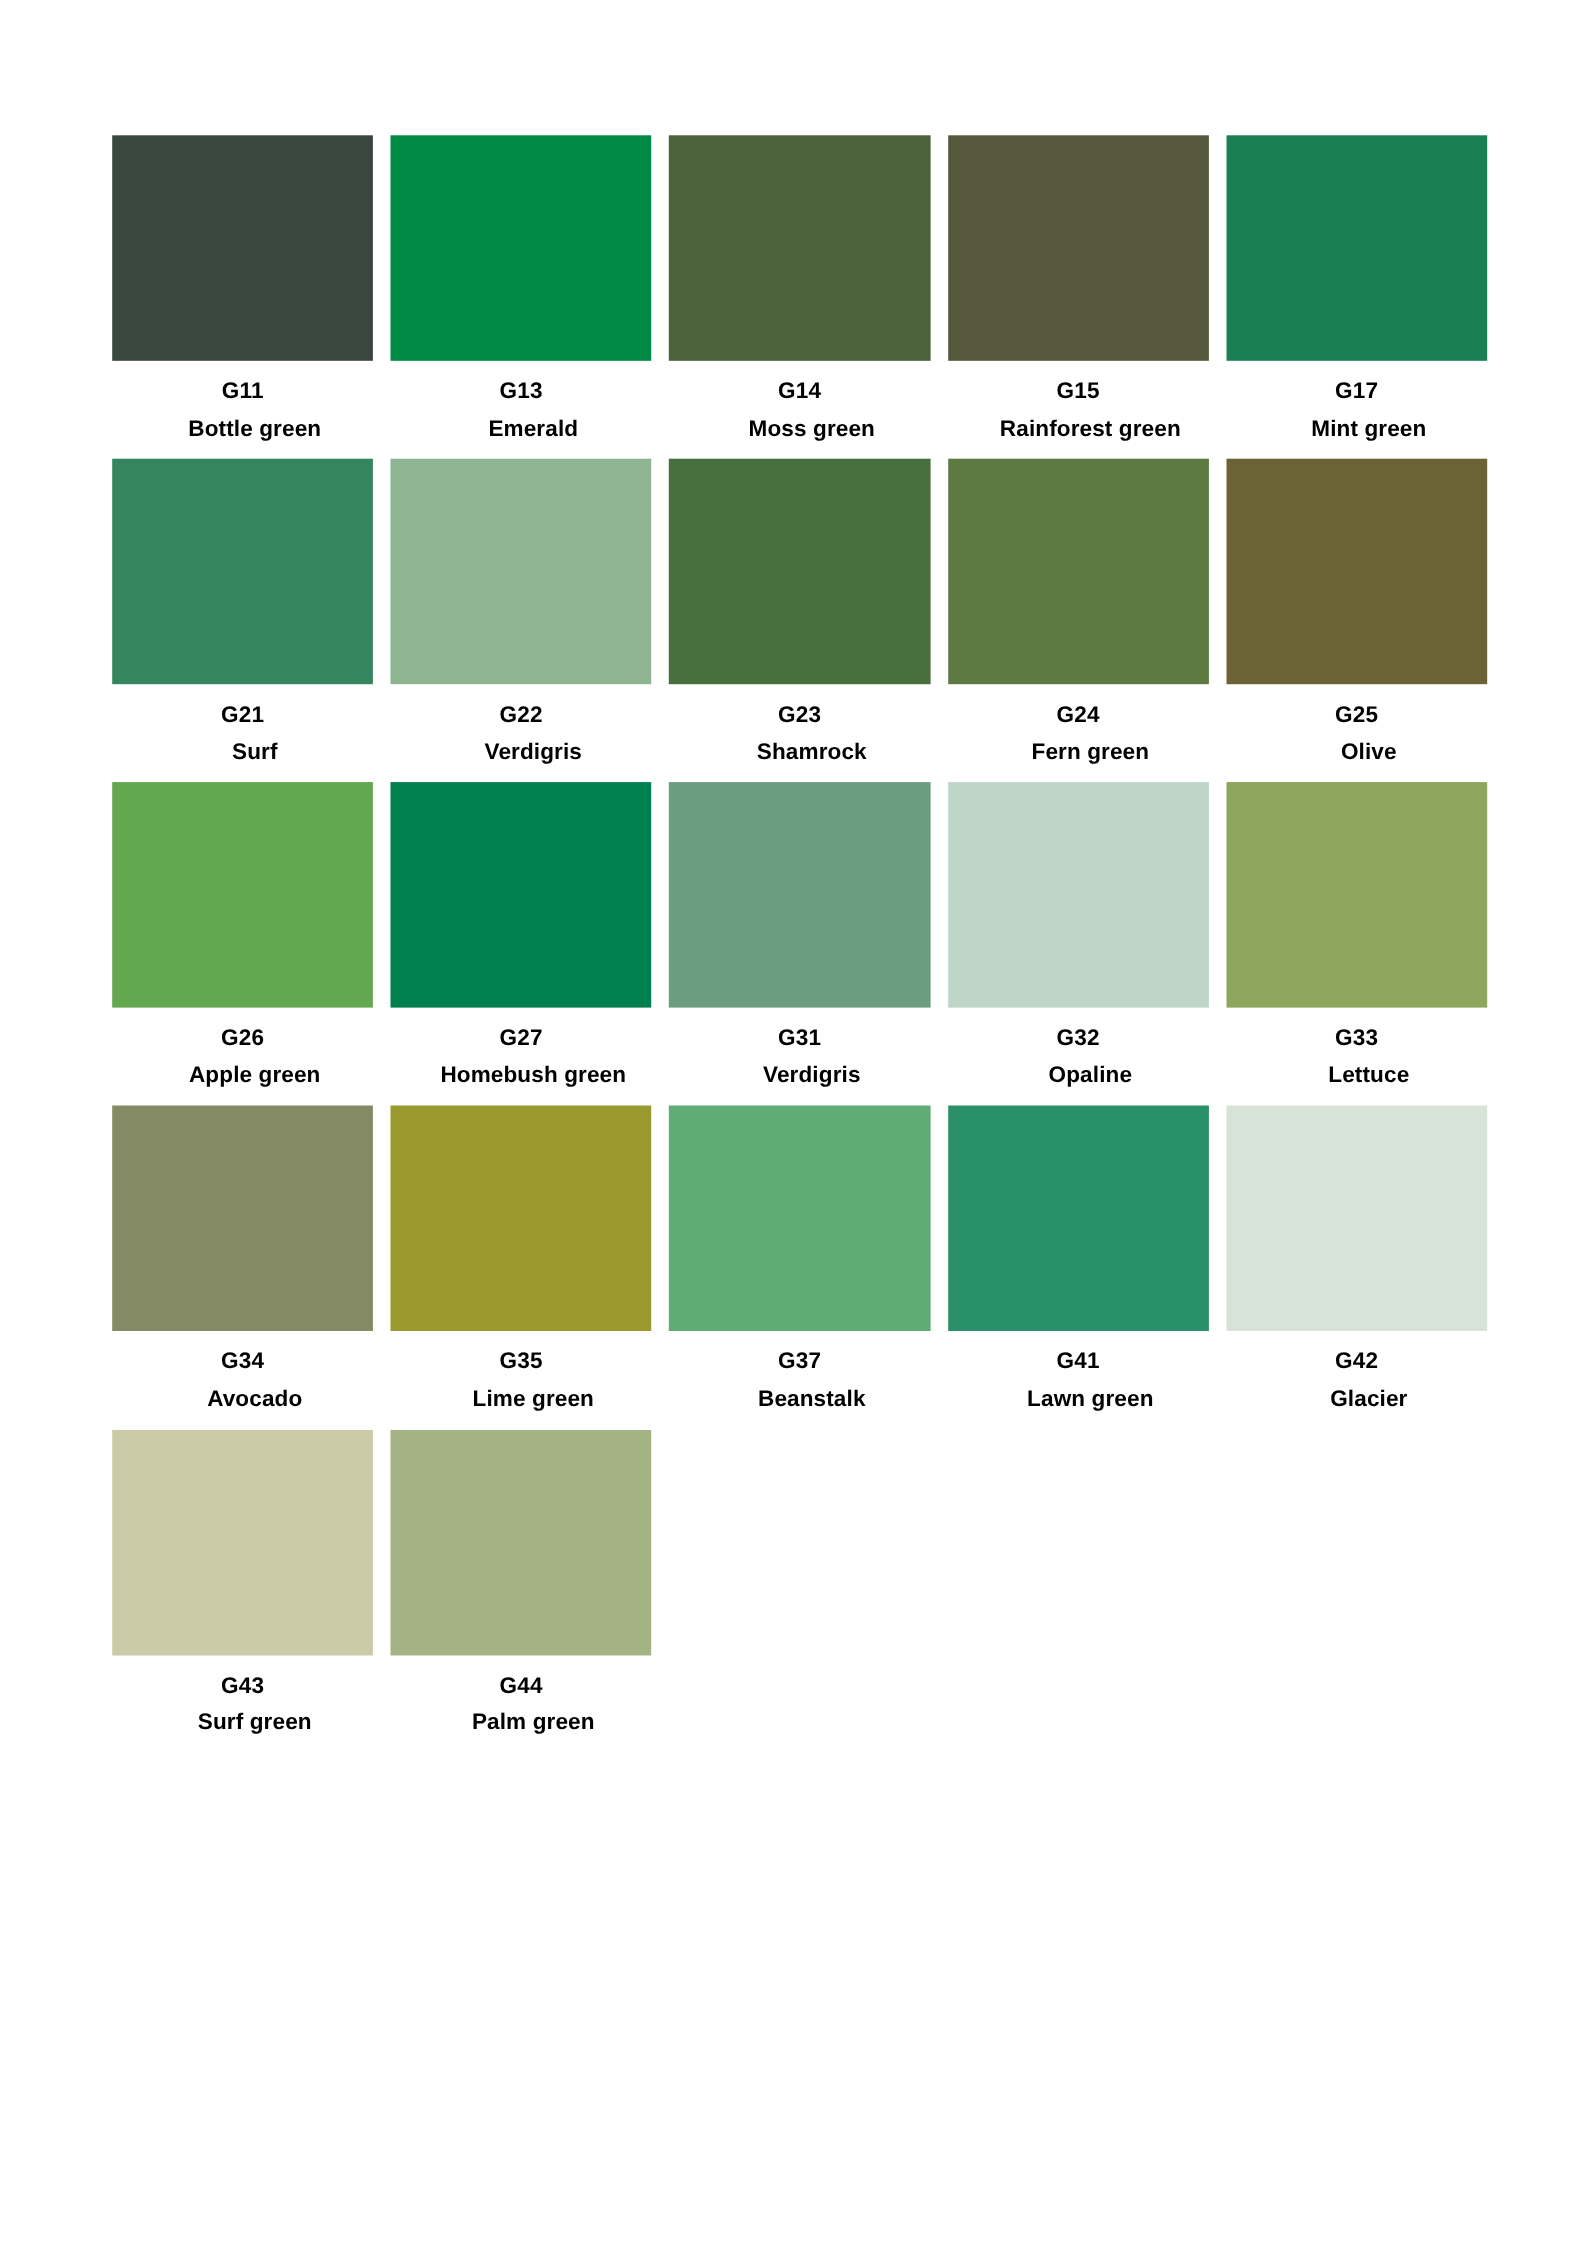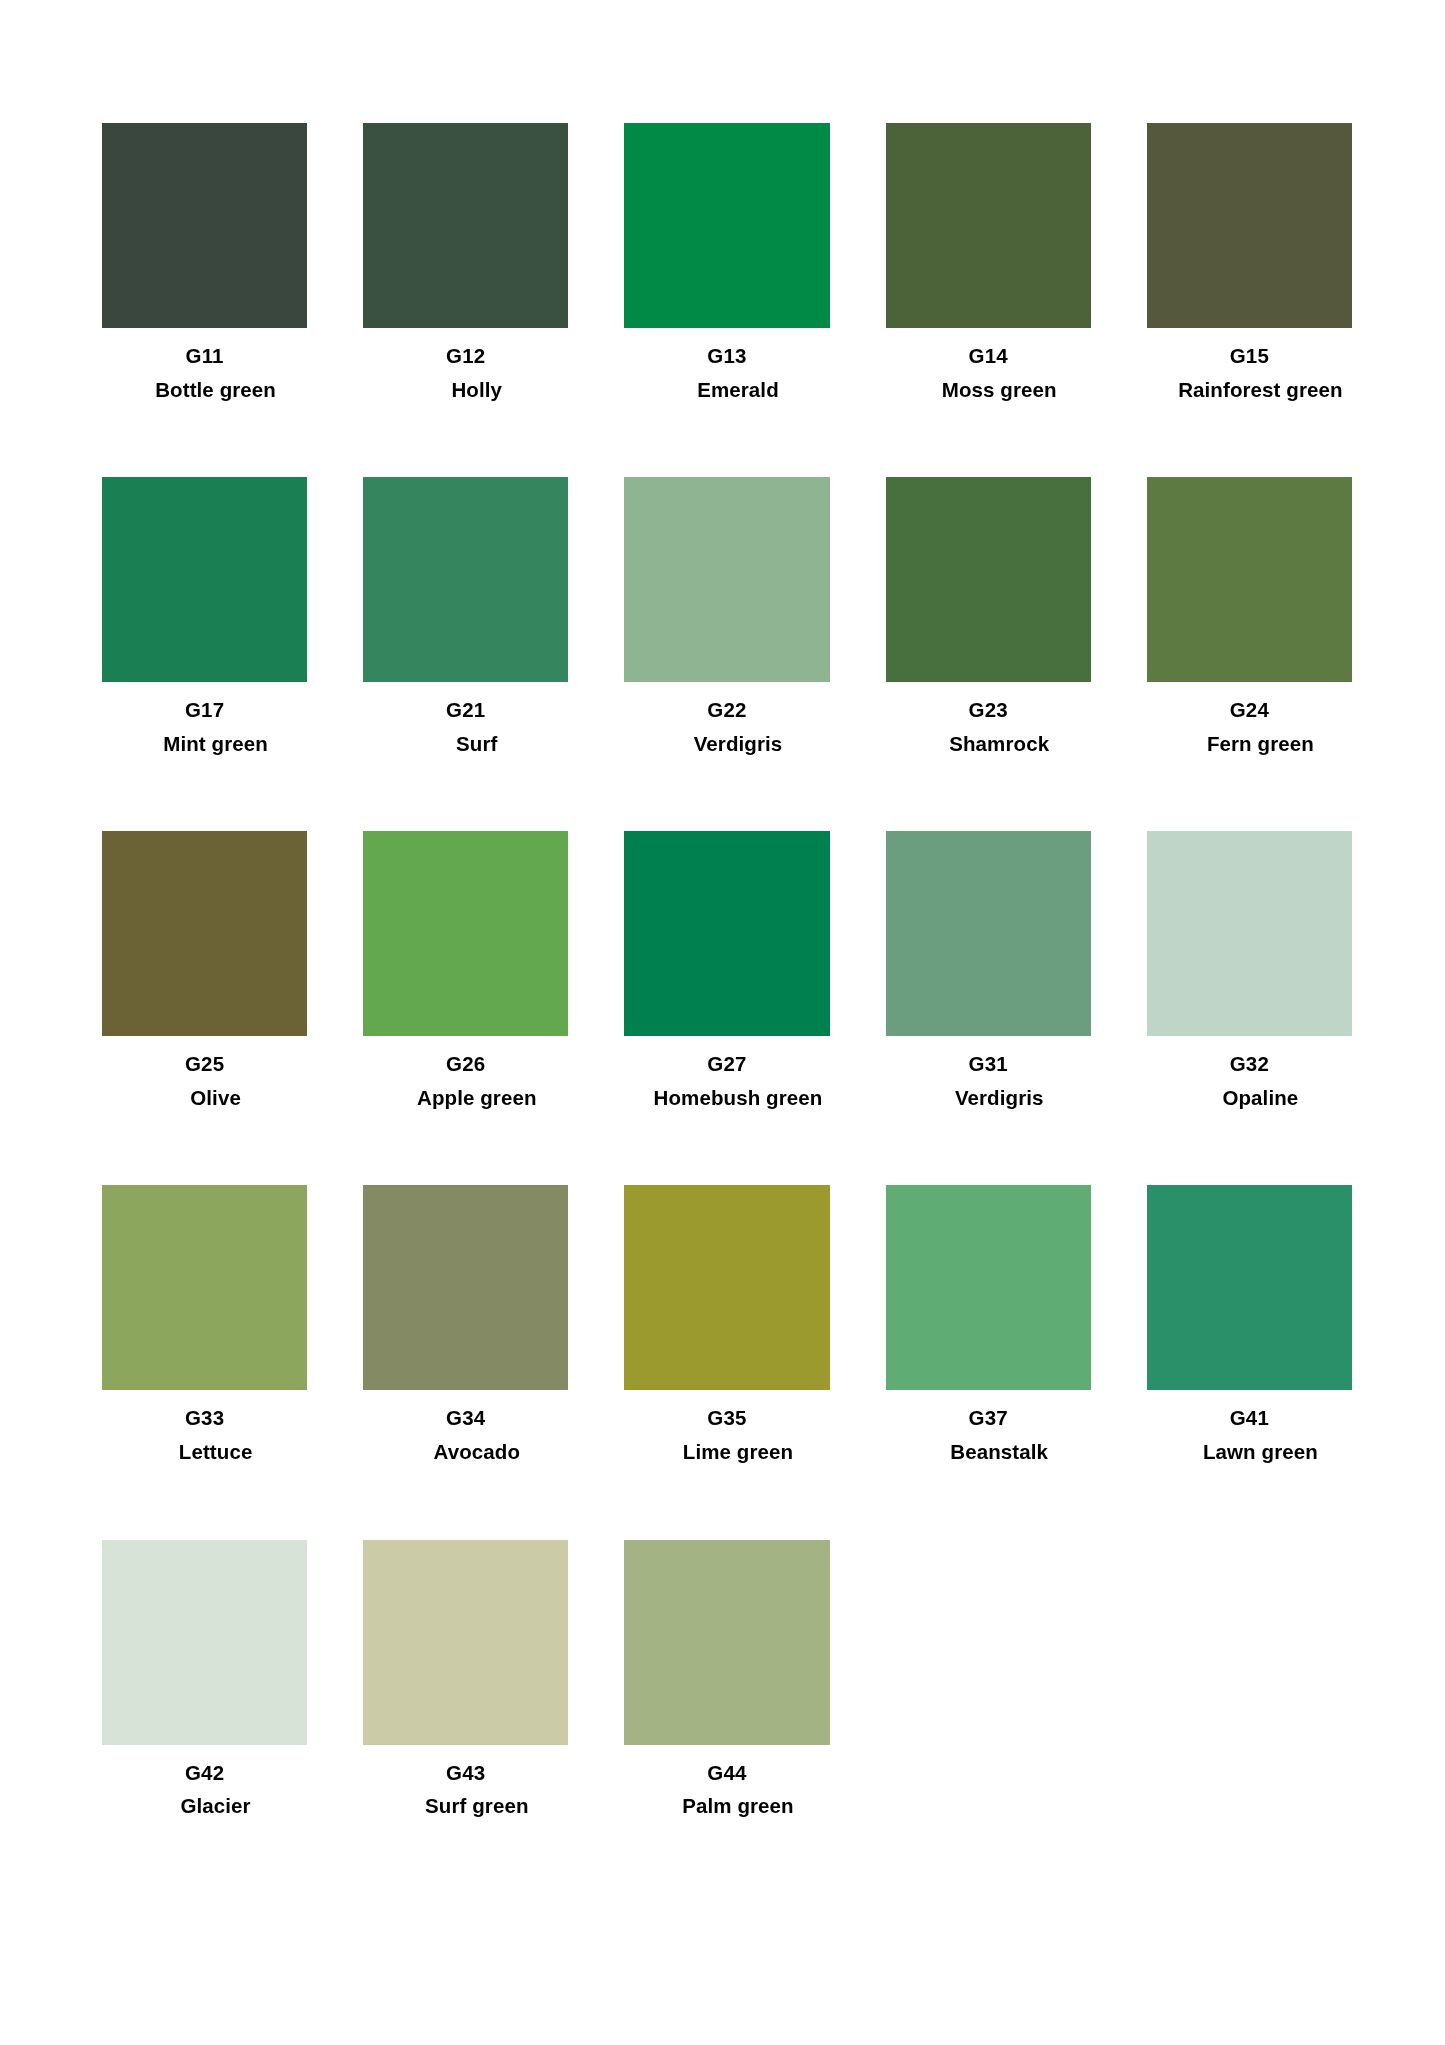--- a/index.html
+++ b/index.html
@@ -24,20 +24,21 @@
   }
   #swatch-grid {
     position: absolute;
     left: 102px;
     top: 123px;
     width: 1250px;
     display: grid;
     grid-template-columns: repeat(5, 1fr);
     column-gap: 56px;
     row-gap: 76px;
+    gap: 16px;
   }
   .swatch-cell {
     display: flex;
     flex-direction: column;
     align-items: center;
     width: 100%;
   }
   .swatch-chip {
     width: 100%;
     height: 205px;
@@ -65,25 +66,20 @@
 </style>
 </head>
 <body>
 
 <div id="page" style="background-color: rgb(255, 255, 255);">
   <div id="swatch-grid">
       <div class="swatch-cell">
         <div class="swatch-chip" style="background-color: rgb(57, 71, 62);"></div>
         <div class="swatch-code">G11</div>
         <div class="swatch-name">Bottle green</div>
-      </div>
-      <div class="swatch-cell">
-        <div class="swatch-chip" style="background-color: rgb(58, 80, 64);"></div>
-        <div class="swatch-code">G12</div>
-        <div class="swatch-name">Holly</div>
       </div>
       <div class="swatch-cell">
         <div class="swatch-chip" style="background-color: rgb(0, 138, 69);"></div>
         <div class="swatch-code">G13</div>
         <div class="swatch-name">Emerald</div>
       </div>
       <div class="swatch-cell">
         <div class="swatch-chip" style="background-color: rgb(76, 98, 56);"></div>
         <div class="swatch-code">G14</div>
         <div class="swatch-name">Moss green</div>

